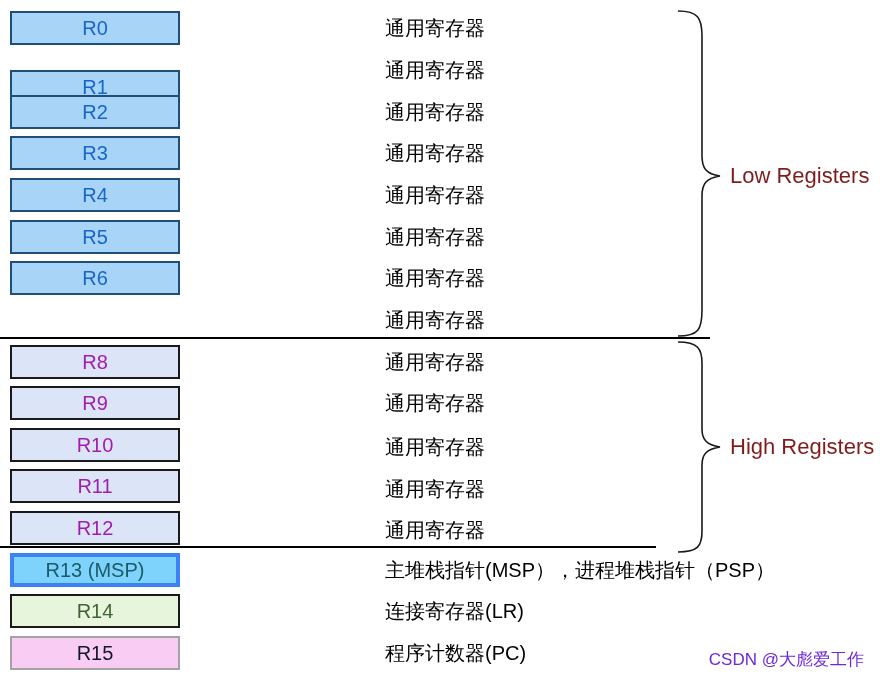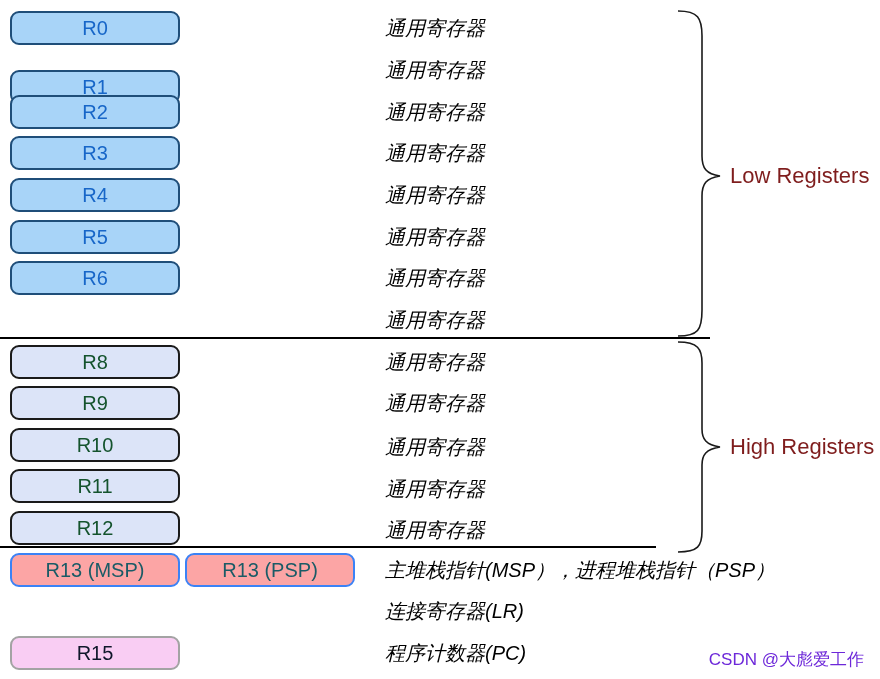--- a/index.html
+++ b/index.html
@@ -9,34 +9,32 @@
     background:#ffffff;
     font-family:"Liberation Sans","DejaVu Sans",sans-serif;
     overflow:hidden;
   }
   .box{
     position:absolute;
     left:10px;width:170px;height:34px;
     box-sizing:border-box;
     display:flex;align-items:center;justify-content:center;
     font-size:20px;
-    border-radius:9px;
   }
   .box.low{background:#A8D4F8;border:2px solid #1F4E79;color:#1766C8;}
-  .box.high{background:#DCE4F8;border:2px solid #1a1a1a;color:#14532d;}
-  .box.sp{background:#fca5a5;border:2px solid #3b82f6;color:#1A5B66;}
+  .box.high{background:#DCE4F8;border:2px solid #1a1a1a;color:#a21caf;}
+  .box.sp{background:#7dd3fc;border:4px solid #3b82f6;color:#1A5B66;}
   .box.lr{background:#E7F5DC;border:2px solid #1a1a1a;color:#426336;}
   .box.pc{background:#F9CDF3;border:2px solid #a3a3a3;color:#0f172a;}
   .box.psp{left:185px;}
   .desc{
     position:absolute;
     left:385px;height:34px;line-height:34px;
     font-size:20px;color:#000000;
     white-space:nowrap;
-    font-style:italic;
   }
   .sep{
     position:absolute;left:0;height:0;
     border-top:2px solid #000000;
   }
   .sep1{top:337px;width:710px;}
   .sep2{top:546px;width:656px;}
   .brace{position:absolute;left:672px;}
   .brace-label{
     position:absolute;left:730px;
@@ -66,21 +64,21 @@
 
   <div class="box high" style="top:345px">R8</div>
   <div class="box high" style="top:386px">R9</div>
   <div class="box high" style="top:428px">R10</div>
   <div class="box high" style="top:469px">R11</div>
   <div class="box high" style="top:511px">R12</div>
 
   <div class="sep sep2"></div>
 
   <div class="box sp" style="top:553px">R13 (MSP)</div>
-  <div class="box sp psp" style="top:553px">R13 (PSP)</div>
+  <div class="box lr" style="top:594px">R14</div>
   <div class="box pc" style="top:636px">R15</div>
 
   <div class="desc" style="top:11px">通用寄存器</div>
   <div class="desc" style="top:53px">通用寄存器</div>
   <div class="desc" style="top:95px">通用寄存器</div>
   <div class="desc" style="top:136px">通用寄存器</div>
   <div class="desc" style="top:178px">通用寄存器</div>
   <div class="desc" style="top:220px">通用寄存器</div>
   <div class="desc" style="top:261px">通用寄存器</div>
   <div class="desc" style="top:303px">通用寄存器</div>

